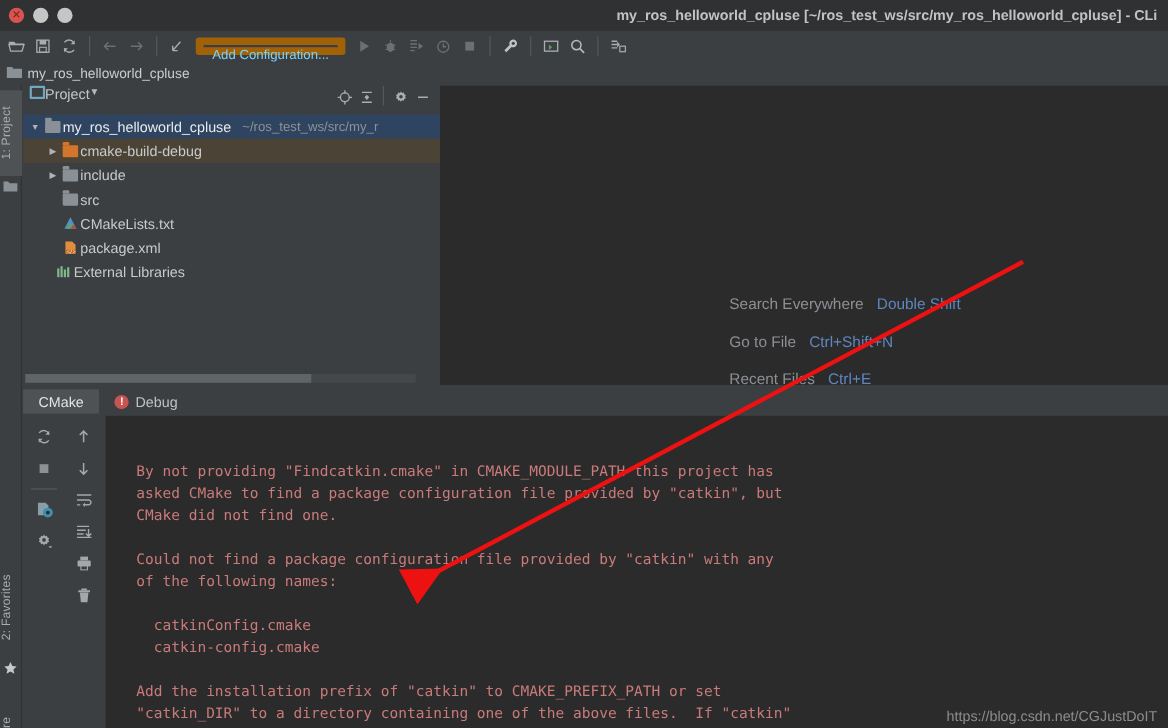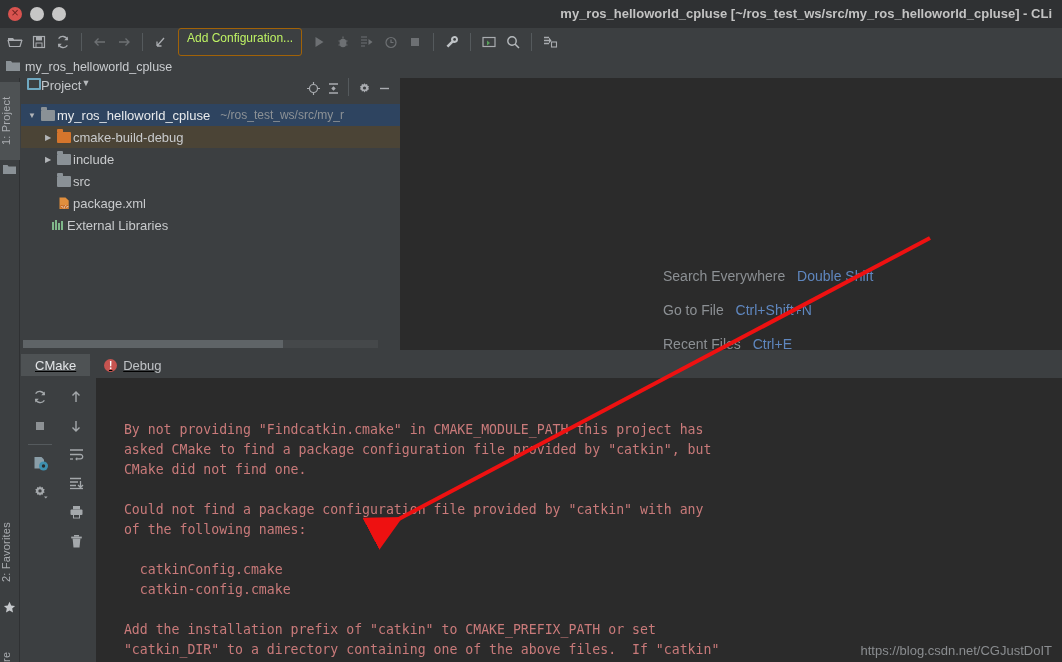--- a/index.html
+++ b/index.html
@@ -39,22 +39,22 @@
     background: #3c3f41;
     display: flex; align-items: center; gap: 2px; padding-left: 4px;
   }
   .tbtn {
     width: 22px; height: 22px; display: flex; align-items: center; justify-content: center;
     color: #aaadb0;
   }
   .tbtn svg { display: block; }
   .tsep { width: 1px; height: 18px; background: #555a5d; margin: 0 5px; }
   .runconfig {
-    height: 28px; padding: 0 8px; border: 1px solid #a16207; border-radius: 3px;
-    color: #bef264; font-size: 12px; line-height: 18px; margin: 0 4px;
+    height: 16px; padding: 0 8px; border: 7px solid #a16207; border-radius: 3px;
+    color: #7dd3fc; font-size: 12px; line-height: 18px; margin: 0 4px;
     white-space: nowrap;
   }
   .dim { opacity: 0.45; }
 
   
   .breadcrumb {
     position: absolute; top: 56px; left: 0; width: 1062px; height: 22px;
     background: #3c3f41; display: flex; align-items: center; gap: 5px;
     padding-left: 6px; color: #c9cccf; font-size: 12.5px;
   }
@@ -124,21 +124,21 @@
     background: #2b2b2b;
   }
   .hints { position: absolute; left: 263px; top: 190px; }
   .hintrow { height: 34px; font-size: 14px; color: #8c9094; white-space: nowrap; }
   .hintrow .key { color: #5f87bf; margin-left: 8px; }
 
   
   .bottomwrap { position: absolute; left: 21px; top: 350px; right: 0; bottom: 0; background: #3c3f41; }
   .tabstrip {
     position: absolute; left: 0; top: 4px; width: 1041px; height: 22px;
-    display: flex; align-items: center; text-decoration: underline;
+    display: flex; align-items: center;
   }
   .btab {
     height: 22px; padding: 0 14px; display: flex; align-items: center; gap: 6px;
     font-size: 13px; color: #bfc2c5;
   }
   .btab.active { background: #4e5254; color: #e3e5e7; }
   .errbadge {
     width: 13px; height: 13px; border-radius: 50%; background: #c75450;
     color: #fff; font-size: 10px; font-weight: bold; line-height: 13px; text-align: center;
   }
@@ -364,20 +364,31 @@
       </div>
 
       <div class="row" style="padding-left:20px">
         <span class="arrow"></span>
         <span class="ic">
             <span class="folder-ic fo-gray"></span>
           </span>
         <span>src</span>
       </div>
 
+      <div class="row" style="padding-left:20px">
+        <span class="arrow"></span>
+        <span class="ic">
+          <svg width="14" height="14" viewBox="0 0 14 14">
+              <path d="M7 1.5L12.5 12h-11z" fill="#4f8fcf"></path>
+              <path d="M7 6L10.5 12h-7z" fill="#5aa85e"></path>
+              <path d="M9.6 8.2L12.5 12H7z" fill="#c1473e"></path>
+            </svg>
+        </span>
+        <span>CMakeLists.txt</span>
+      </div>
 
       <div class="row" style="padding-left:20px">
         <span class="arrow"></span>
         <span class="ic">
           <svg width="14" height="14" viewBox="0 0 14 14">
               <path d="M2.5 1.5h6l3.2 3v8.5h-9.2z" fill="#e08e3d"></path>
               <path d="M3.5 9h7.5v3.5H3.5z" fill="#c76a22"></path>
               <text x="4" y="12" font-size="4.2" fill="#fff" font-family="monospace">&lt;/&gt;</text>
             </svg>
         </span>

